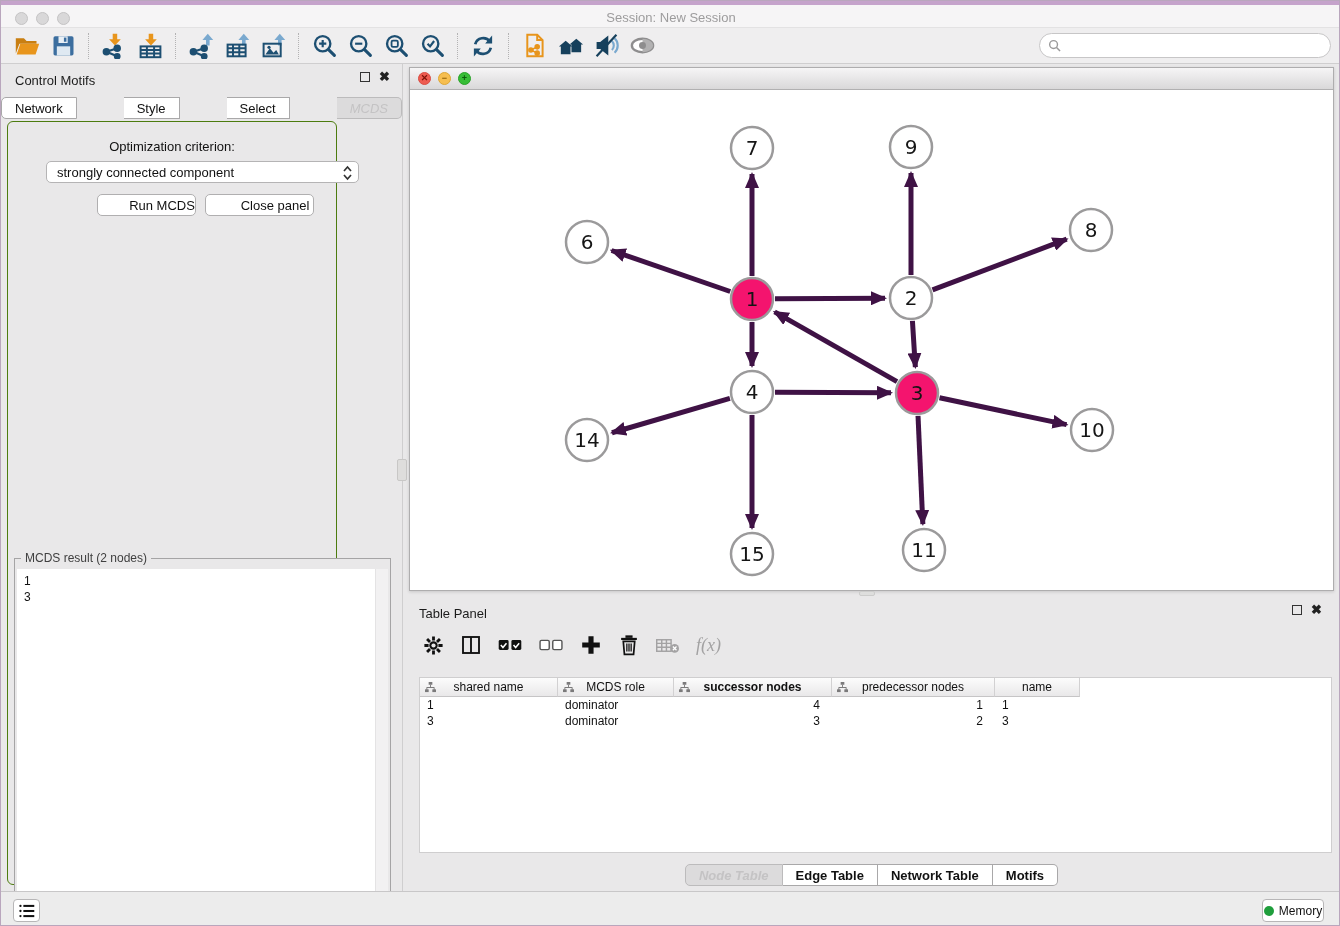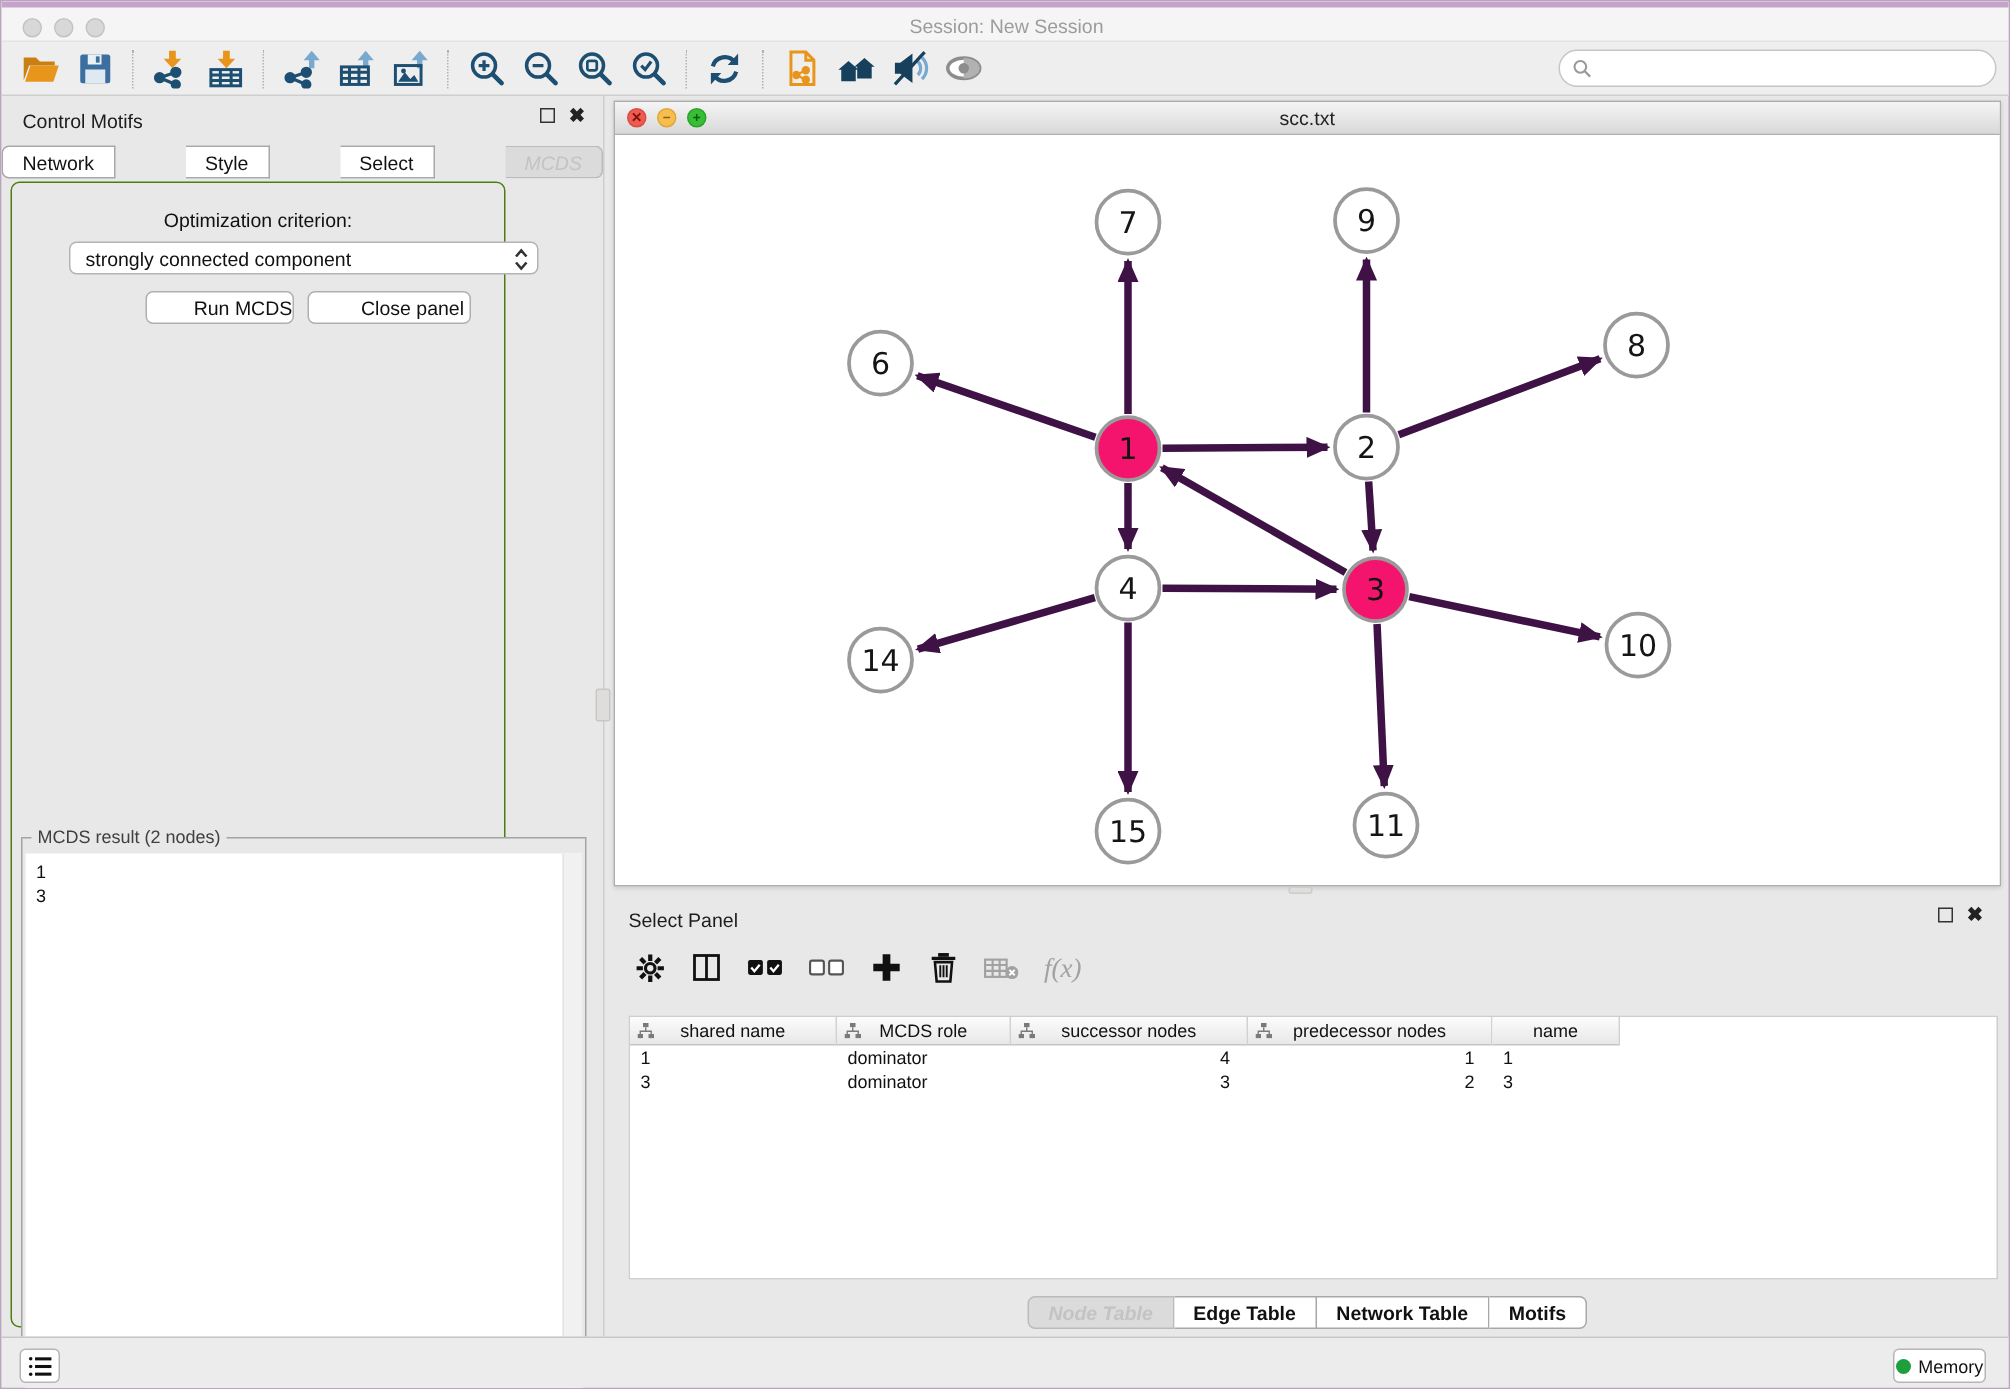--- a/index.html
+++ b/index.html
@@ -298,21 +298,20 @@
   <div class="vsplit"></div>
   <div class="vsplit-handle"></div>
 
   <div class="netwin">
     <div class="netwin-title">
       <div class="lights">
         <div class="light red">✕</div>
         <div class="light yellow">−</div>
         <div class="light green">+</div>
       </div>
-      <div class="t">scc.txt</div>
     </div>
     <svg class="canvas" id="graph-canvas" viewBox="0 0 923 500">
         <defs>
           <marker id="arrow" markerUnits="userSpaceOnUse" markerWidth="16" markerHeight="14" refX="14" refY="7" orient="auto">
             <path d="M0 0 L16 7 L0 14 Z" fill="#3f1245"></path>
           </marker>
         </defs>
         <line x1="342" y1="186" x2="342" y2="84" stroke="#3f1245" stroke-width="5" marker-end="url(#arrow)"></line>
         <line x1="320.2606252742353" y1="201.4900341856449" x2="201.5749453421688" y2="160.48952657274924" stroke="#3f1245" stroke-width="5" marker-end="url(#arrow)"></line>
         <line x1="364.9995451264251" y1="208.85534877278977" x2="475.0005142049107" y2="208.16351877858546" stroke="#3f1245" stroke-width="5" marker-end="url(#arrow)"></line>
@@ -373,21 +372,21 @@
         <g>
           <circle cx="514" cy="460" r="21" fill="#ffffff" stroke="#9b9a9b" stroke-width="2.5"></circle>
           <text x="514" y="467" text-anchor="middle" font-size="20" fill="#151515" font-family="&quot;DejaVu Sans&quot;, sans-serif">11</text>
         </g>
       </svg>
   </div>
 
   <div class="hsplit-handle"></div>
 
   <div class="tpanel">
-    <div class="panel-head" style="left:10px;">Select Panel</div>
+    <div class="panel-head" style="left:10px;">Table Panel</div>
     <div class="panel-icons">
       <span class="float-ico"></span>
       <span class="close-ico">✖</span>
     </div>
     <div class="tp-toolbar">
       <div class="tp-tool">
         <svg width="21" height="21" viewBox="0 0 30 30">
             <path fill="#111" d="M15 1l2 4.5 4.5-1.5 1.5 4.5L27.5 11 26 15l3 3-3.5 3.5L27 26l-4.5 1.5L20 29l-5-2.5L10 29l-2.5-1.5L6 23l-4-1.5L4 17l-3-2 1.5-4.5L7 9l1-4.5L13 6z" opacity="0"></path>
             <g fill="#111">
               <circle cx="15" cy="15" r="6"></circle>
@@ -460,21 +459,21 @@
             <svg class="hico" width="11" height="11" viewBox="0 0 12 12">
               <g fill="#7b7a7b">
                 <rect x="4" y="0" width="4" height="3"></rect>
                 <rect x="0" y="8" width="4" height="3"></rect>
                 <rect x="8" y="8" width="4" height="3"></rect>
               </g>
               <path d="M6 3v3M2 9.5V6h8v3.5M2 6h8" fill="none" stroke="#7b7a7b" stroke-width="1"></path>
             </svg>
             <span>MCDS role</span>
           </div>
-          <div class="dt-hcell" style="width: 158px;">
+          <div class="dt-hcell" style="width: 158px; font-weight: bold;">
             <svg class="hico" width="11" height="11" viewBox="0 0 12 12">
               <g fill="#7b7a7b">
                 <rect x="4" y="0" width="4" height="3"></rect>
                 <rect x="0" y="8" width="4" height="3"></rect>
                 <rect x="8" y="8" width="4" height="3"></rect>
               </g>
               <path d="M6 3v3M2 9.5V6h8v3.5M2 6h8" fill="none" stroke="#7b7a7b" stroke-width="1"></path>
             </svg>
             <span>successor nodes</span>
           </div>

